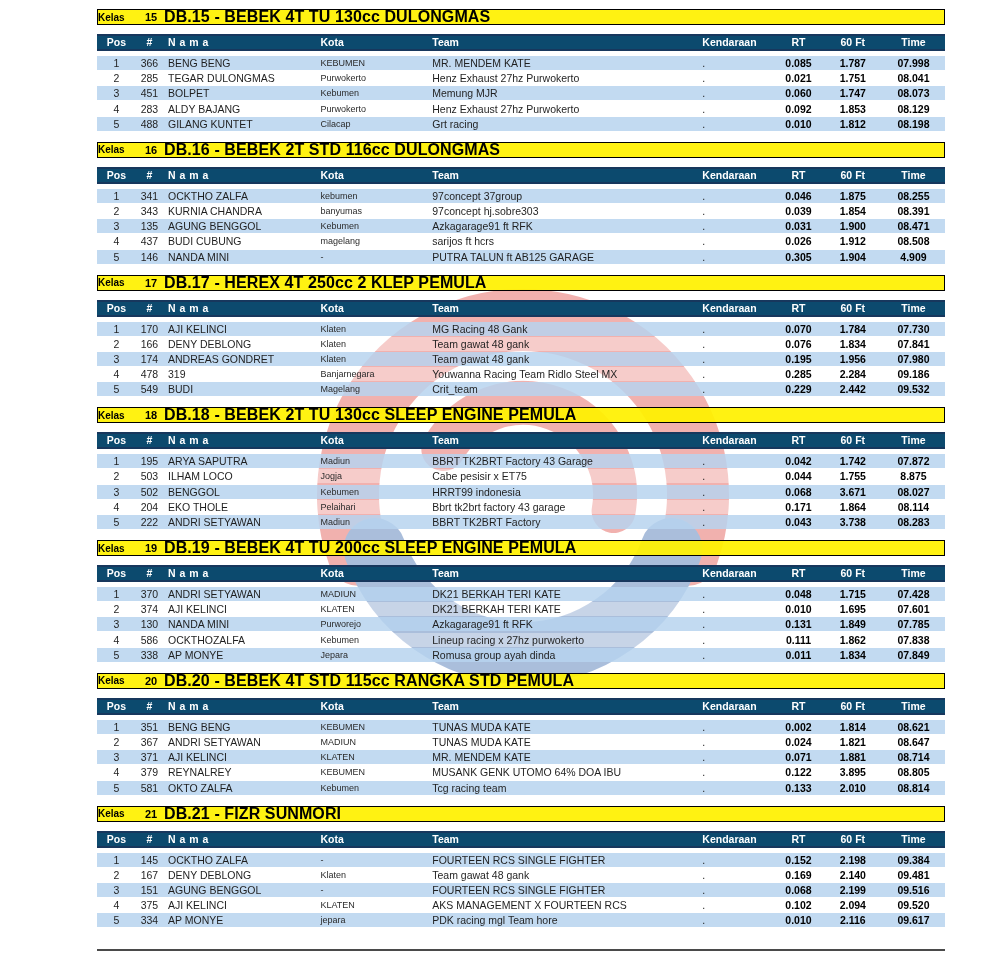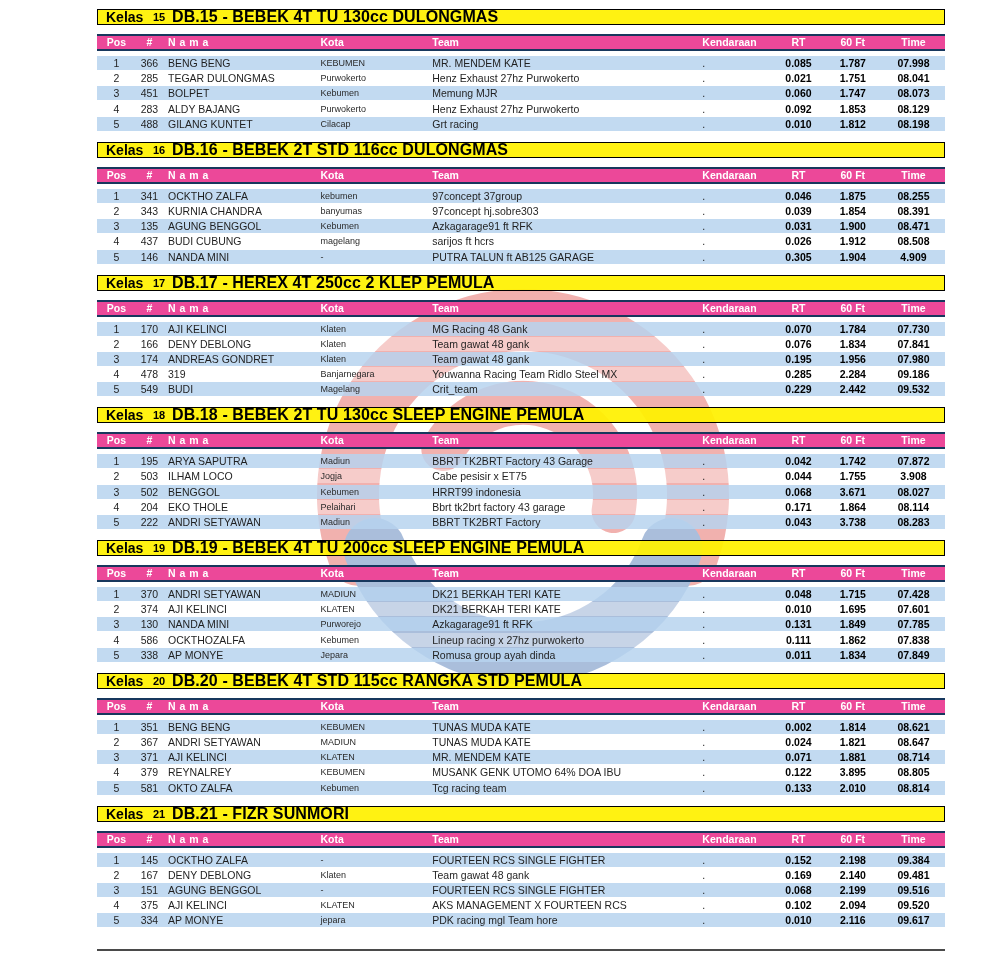--- a/index.html
+++ b/index.html
@@ -4,25 +4,25 @@
 <style>
   html,body{margin:0;padding:0;background:#ffffff;width:1000px;height:954px;overflow:hidden;
     font-family:"Liberation Sans","DejaVu Sans",sans-serif;-webkit-font-smoothing:antialiased;}
   .page{position:relative;width:1000px;height:954px;background:#ffffff;}
   .watermark{position:absolute;left:278px;top:250px;width:490px;height:490px;opacity:.40;z-index:0;}
   .content{position:absolute;left:97px;top:9px;width:848px;z-index:1;}
   .race-section{margin-bottom:11px;}
   
   .band{display:flex;align-items:center;height:14px;background:rgba(255,241,0,.93);
     border:1.6px solid #000;font-weight:bold;color:#000;}
-  .band-kelas{font-size:14px;padding-left:8px;width:40px;}
+  .band-kelas{font-size:10px;padding-left:0;width:40px;}
   .band-num{font-size:11px;width:26px;text-align:center;}
   .band-title{font-size:16px;letter-spacing:.1px;}
   
-  .thead{display:flex;align-items:center;height:13px;background:#ec4899;
+  .thead{display:flex;align-items:center;height:13px;background:#0c4a6e;
     border-top:2px solid #17375d;border-bottom:2px solid #17375d;
     margin-top:9px;margin-bottom:5px;color:#ffffff;font-weight:bold;}
   .thead .cell{font-size:10.5px;line-height:13px;}
   .thead .c-nama{letter-spacing:.5px;}
   
   .row{display:flex;height:14px;margin-bottom:1.2px;font-size:10.5px;color:#1f1f1f;}
   .row:nth-child(odd){background:rgba(183,211,239,.85);}
   .row:nth-child(even){background:rgba(255,255,255,.35);}
   .cell{line-height:14px;white-space:nowrap;overflow:hidden;}
   .c-pos{width:40px;text-align:center;}
@@ -309,21 +309,21 @@
           </div>
           <div class="row">
             <div class="cell c-pos">2</div>
             <div class="cell c-num">503</div>
             <div class="cell c-nama">ILHAM LOCO</div>
             <div class="cell c-kota">Jogja</div>
             <div class="cell c-team">Cabe pesisir x ET75</div>
             <div class="cell c-ken">.</div>
             <div class="cell c-rt">0.044</div>
             <div class="cell c-60">1.755</div>
-            <div class="cell c-time">3.908</div>
+            <div class="cell c-time">8.875</div>
           </div>
           <div class="row">
             <div class="cell c-pos">3</div>
             <div class="cell c-num">502</div>
             <div class="cell c-nama">BENGGOL</div>
             <div class="cell c-kota">Kebumen</div>
             <div class="cell c-team">HRRT99 indonesia</div>
             <div class="cell c-ken">.</div>
             <div class="cell c-rt">0.068</div>
             <div class="cell c-60">3.671</div>

